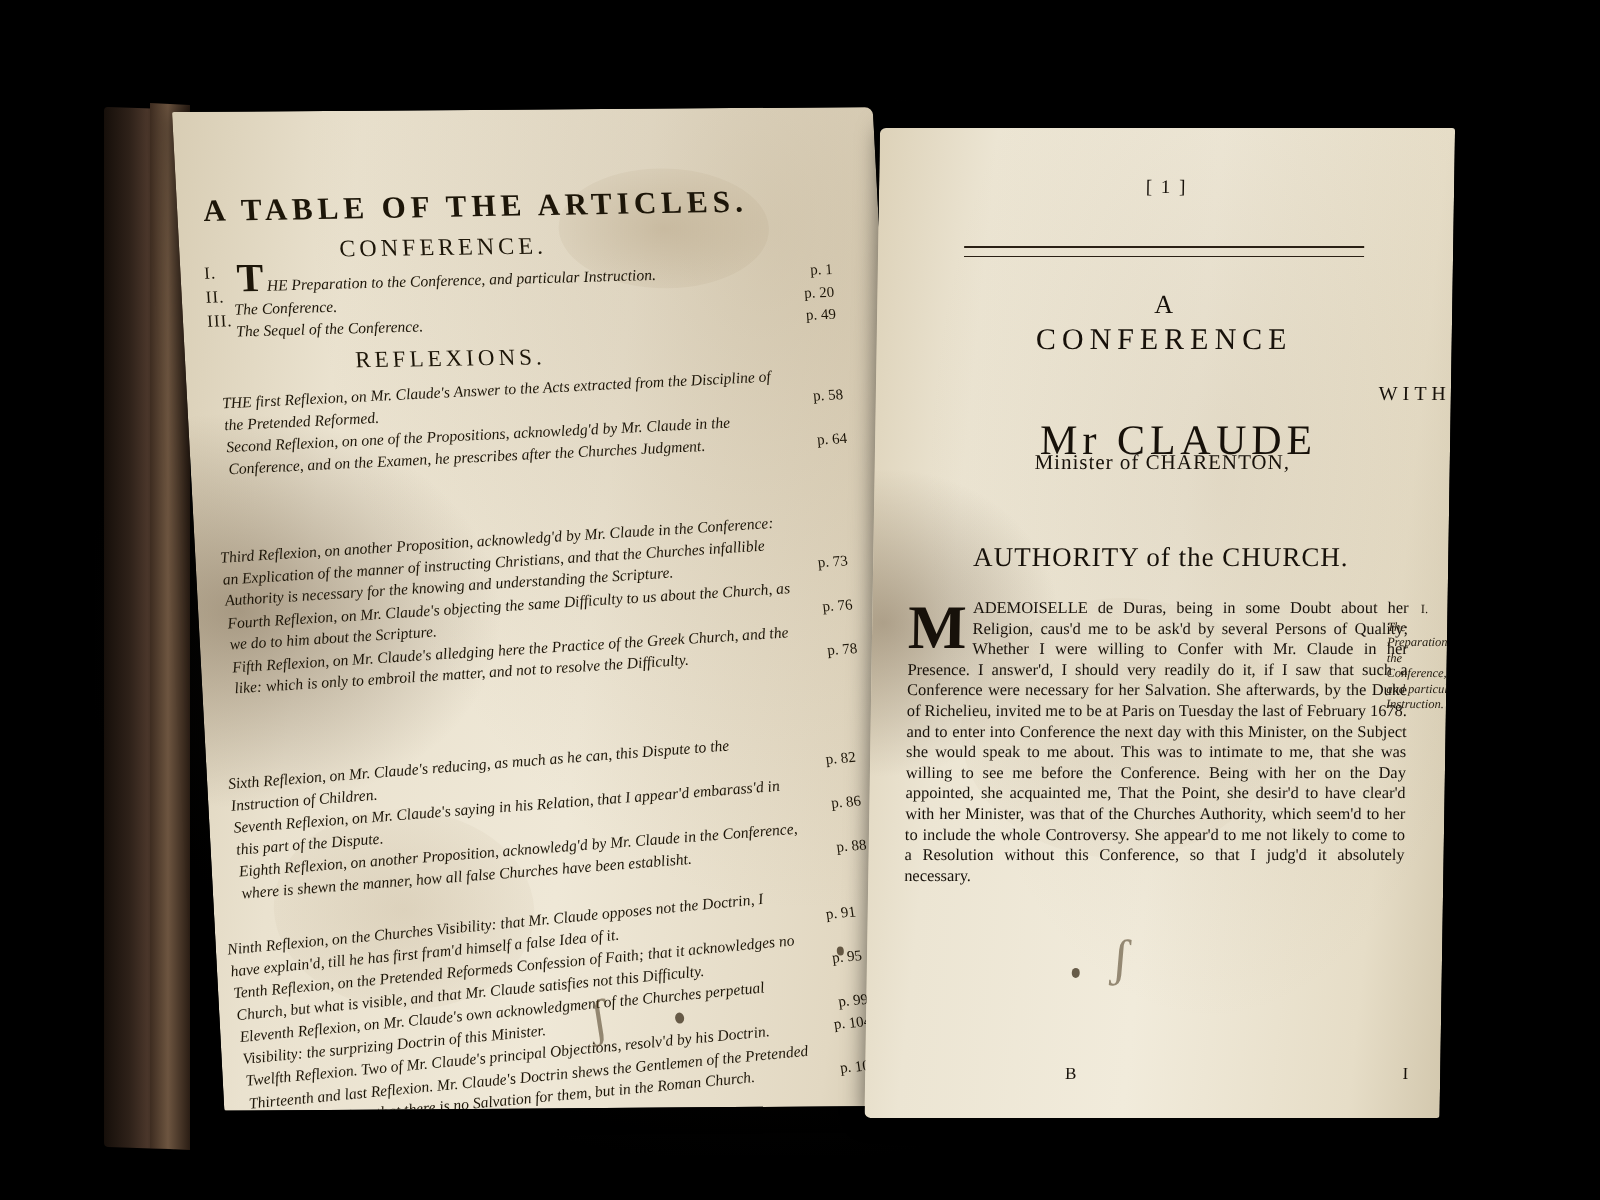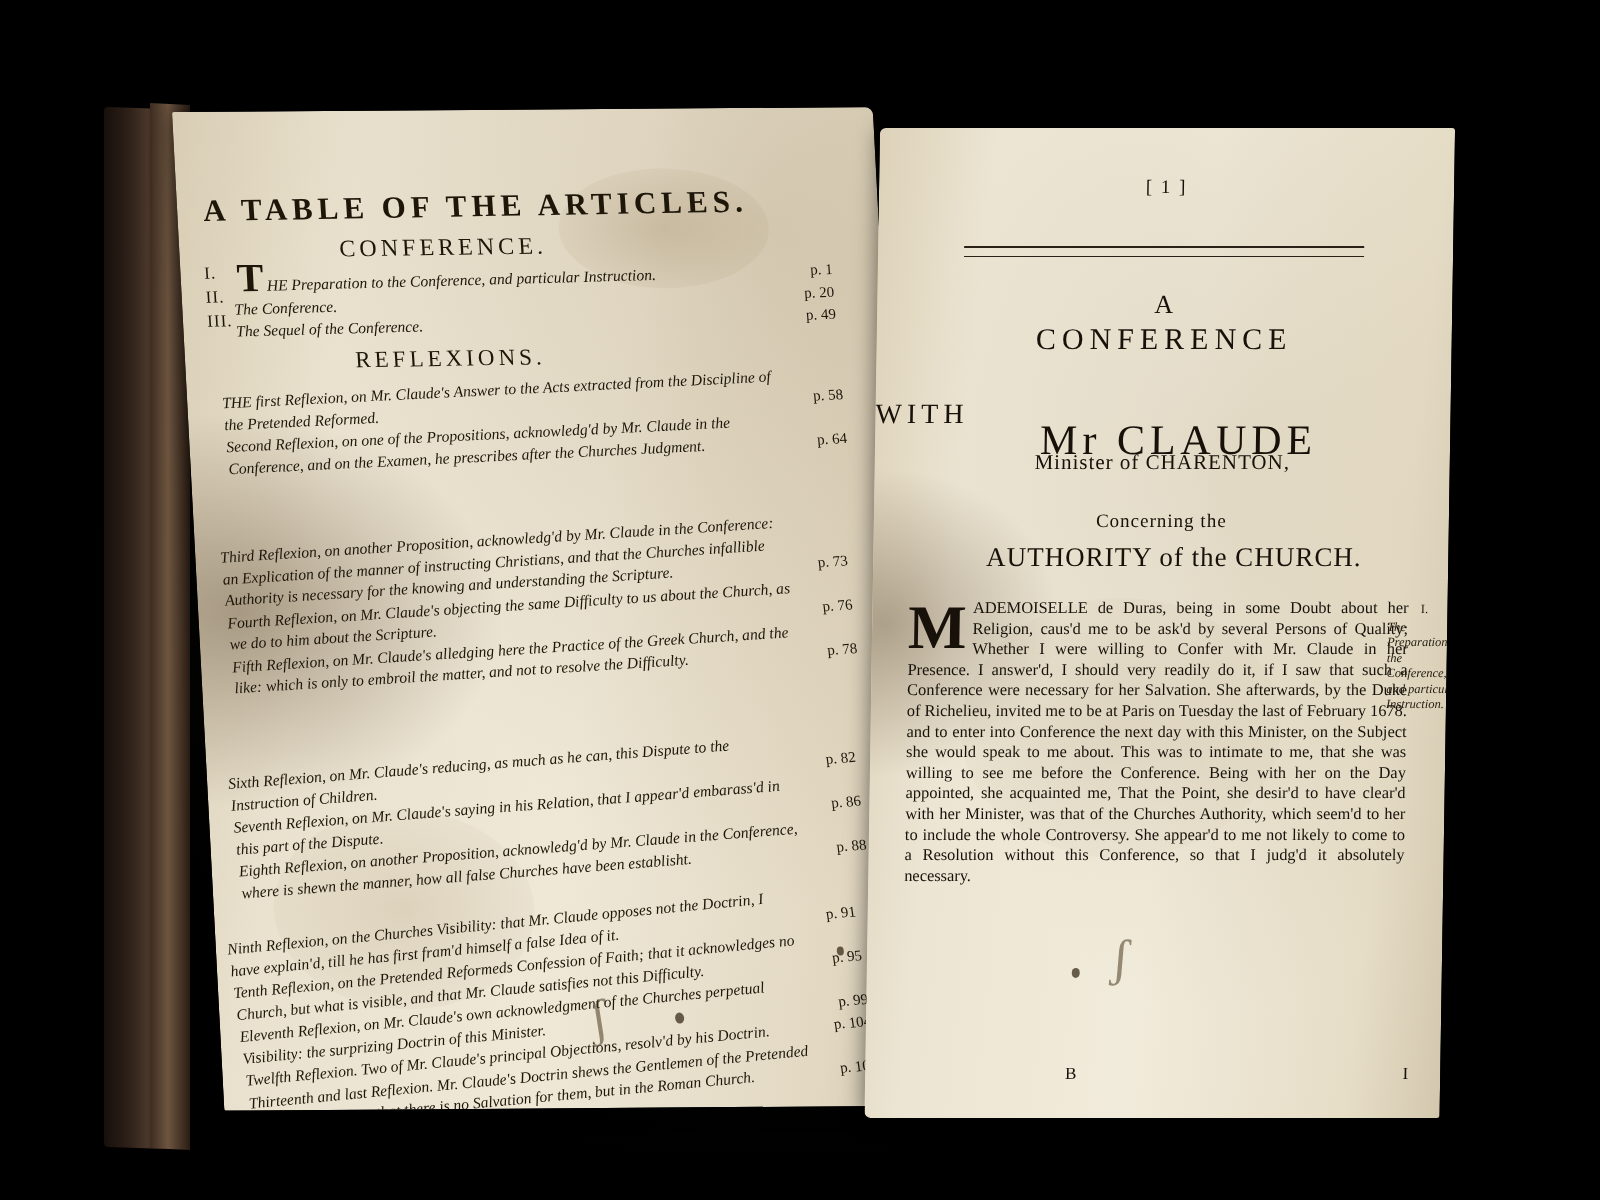--- a/index.html
+++ b/index.html
@@ -192,25 +192,25 @@
     position: absolute;
     left: 86px;
     width: 400px;
     border-top: 2px solid #2a2015;
   }
   .rule.r1 { top: 118px; }
   .rule.r2 { top: 128px; border-top: 1px solid #2a2015; }
 
   .rp-a  { position:absolute; top: 162px; width:100%; text-align:center; font-size: 26px; letter-spacing: 2px;}
   .rp-conf { position:absolute; top: 194px; width:100%; text-align:center; font-size: 30px; letter-spacing: 6px; }
-  .rp-with { position:absolute; top: 270px; width:100%; text-align:left; font-size: 28px; letter-spacing: 5px; }
+  .rp-with { position:absolute; top: 254px; width:100%; text-align:right; font-size: 20px; letter-spacing: 5px; }
   .rp-claude { position:absolute; top: 288px; width:100%; text-align:center; font-size: 42px; letter-spacing: 5px; margin-left: 16px; }
   .rp-minister { position:absolute; top: 322px; width:100%; text-align:center; font-size: 21px; letter-spacing: 1px; }
   .rp-concerning { position:absolute; top: 382px; width:100%; text-align:center; font-size: 19px; letter-spacing: 1px; }
-  .rp-authority { position:absolute; top: 414px; width:100%; text-align:center; font-size: 27px; letter-spacing: 1px; margin-left: 13px; }
+  .rp-authority { position:absolute; top: 414px; width:100%; text-align:center; font-size: 27px; letter-spacing: 1px; }
 
   .body-wrap {
     position: absolute;
     left: 36px;
     top: 470px;
     width: 500px;
   }
   .dropcap {
     float: left;
     font-size: 62px;
@@ -369,21 +369,20 @@
 
       <div class="rp-folio">[ 1 ]</div>
       <div class="rule r1"></div>
       <div class="rule r2"></div>
 
       <div class="rp-a">A</div>
       <div class="rp-conf">CONFERENCE</div>
       <div class="rp-with">WITH</div>
       <div class="rp-claude">Mr CLAUDE</div>
       <div class="rp-minister">Minister of CHARENTON,</div>
-      <div class="rp-concerning">Concerning the</div>
       <div class="rp-authority">AUTHORITY of the CHURCH.</div>
 
       <div class="body-wrap">
         <span class="dropcap">M</span>
         <div class="body-text">ADEMOISELLE de Duras, being in some Doubt about her Religion, caus'd me to be ask'd by several Persons of Quality; Whether I were willing to Confer with Mr. Claude in her Presence. I answer'd, I should very readily do it, if I saw that such a Conference were necessary for her Salvation. She afterwards, by the Duke of Richelieu, invited me to be at Paris on Tuesday the last of February 1678. and to enter into Conference the next day with this Minister, on the Subject she would speak to me about. This was to intimate to me, that she was willing to see me before the Conference. Being with her on the Day appointed, she acquainted me, That the Point, she desir'd to have clear'd with her Minister, was that of the Churches Authority, which seem'd to her to include the whole Controversy. She appear'd to me not likely to come to a Resolution without this Conference, so that I judg'd it absolutely necessary.</div>
       </div>
 
       <div class="marginalia">
         <span class="mnum">I.</span>
         <span>The Preparation to the Conference, and particular Instruction.</span>

